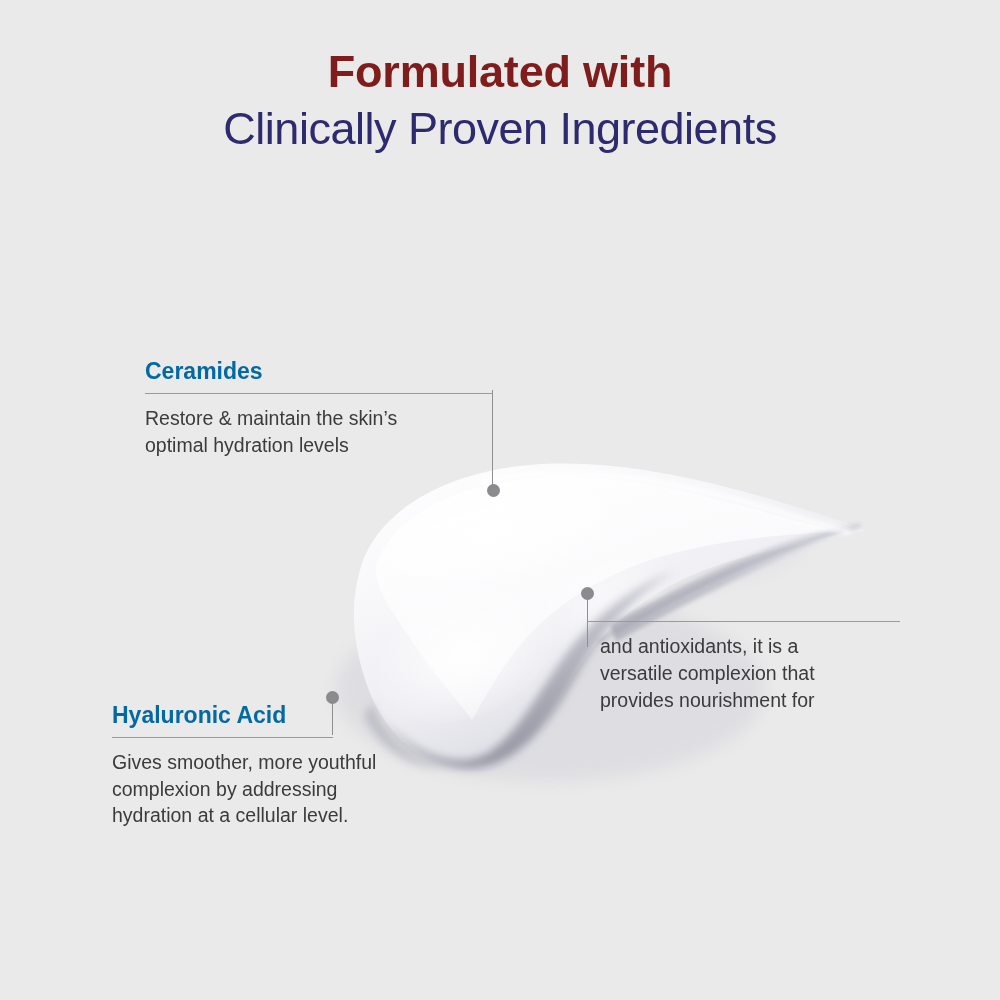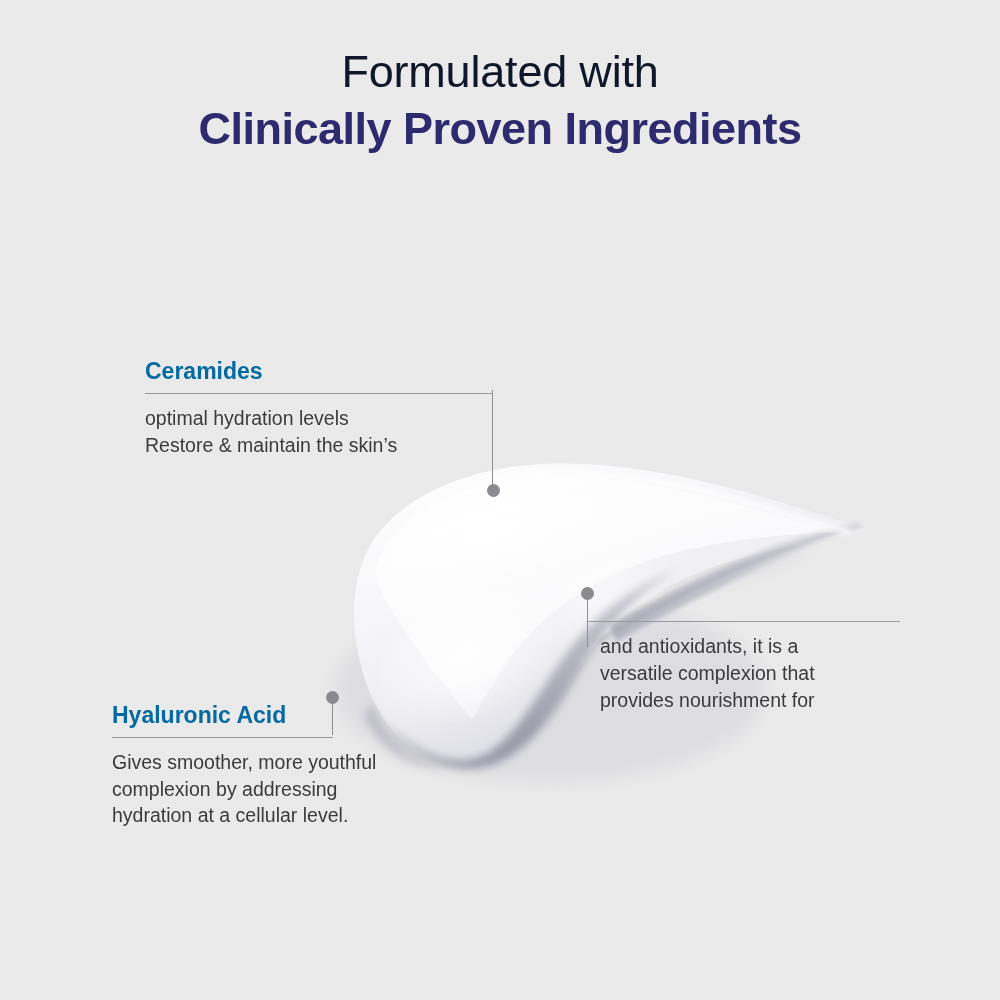--- a/index.html
+++ b/index.html
@@ -23,29 +23,29 @@
   
   .heading {
     position: absolute;
     top: 46px;
     left: 0;
     width: 1000px;
     text-align: center;
   }
   .heading-line1 {
     font-size: 45px;
-    font-weight: 400;
-    color: #0f172a;
+    font-weight: 700;
+    color: #7f1d1d;
     letter-spacing: -0.2px;
     line-height: 1.16;
     display: block;
   }
   .heading-line2 {
     font-size: 45px;
-    font-weight: 700;
+    font-weight: 400;
     color: #2d2a6e;
     letter-spacing: -0.5px;
     line-height: 1.16;
     display: block;
     margin-top: 5px;
   }
 
   
   .cream-wrap {
     position: absolute;
@@ -245,22 +245,22 @@
   <div class="leader leader-v" id="leader-hyaluronic-v"></div>
   <div class="dot" id="dot-hyaluronic"></div>
 
   <div class="leader leader-v" id="leader-mango-v"></div>
   <div class="dot" id="dot-mango"></div>
 
   <div class="callout" id="callout-ceramides">
     <div class="callout-title">Ceramides</div>
     <div class="callout-rule"></div>
     <div class="callout-body">
+      <p>Restore &amp; maintain the skin’s</p>
       <p>optimal hydration levels</p>
-      <p>Restore &amp; maintain the skin’s</p>
     </div>
   </div>
 
   <div class="callout" id="callout-hyaluronic">
     <div class="callout-title">Hyaluronic Acid</div>
     <div class="callout-rule"></div>
     <div class="callout-body">
       <p>Gives smoother, more youthful</p>
       <p>complexion by addressing</p>
       <p>hydration at a cellular level.</p>

